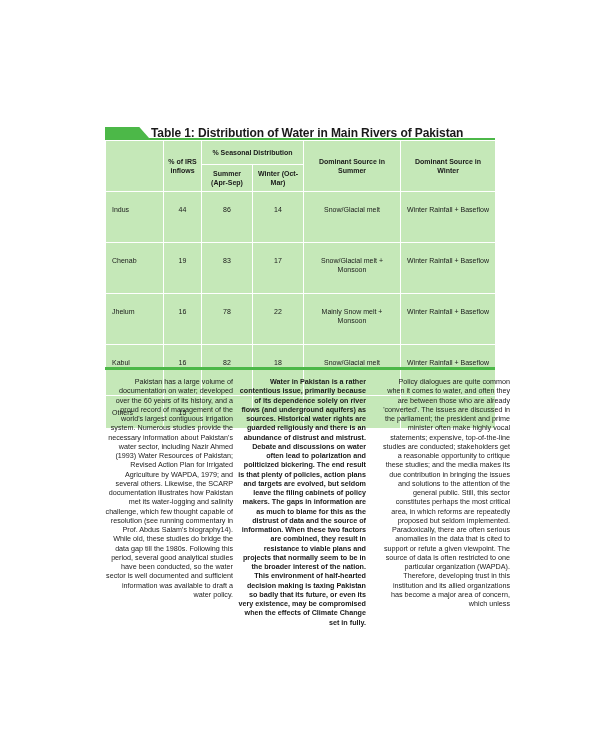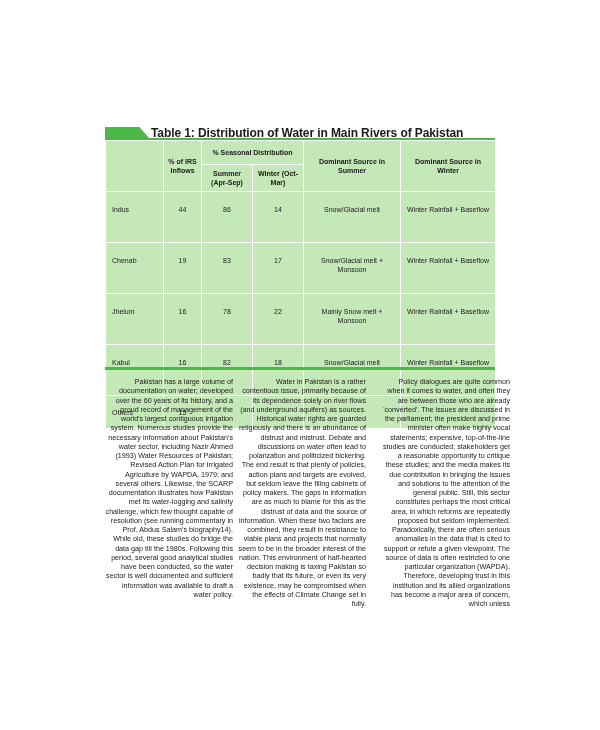--- a/index.html
+++ b/index.html
@@ -23,21 +23,21 @@
   table.data tr.hrow1 th { height: 23px; }
   table.data tr.hrow2 th { height: 26px; }
   table.data tr.drow td { height: 37px; }
   table.data tr.drow td.top { vertical-align: top; padding-top: 13px; }
   table.data tr.lastrow td { height: 32px; }
   .table-bottom { position: absolute; left: 105px; top: 367px; width: 390px; height: 3px; background: #4cb848; }
 
   .col { position: absolute; top: 377px; width: 128px; font-size: 7.2px; line-height: 9.25px;
          color: #1a1a1a; text-align: right; }
   .col1 { left: 105px; }
-  .col2 { left: 238px; }
+  .col2 { left: 238px; font-weight: bold; }
   .col3 { left: 382px; }
 </style>
 </head>
 <body>
 
 <div class="page">
 
   <div class="title-bar">
     <div class="title-tab"></div>
     <div class="title-text">Table 1: Distribution of Water in Main Rivers of Pakistan</div>

